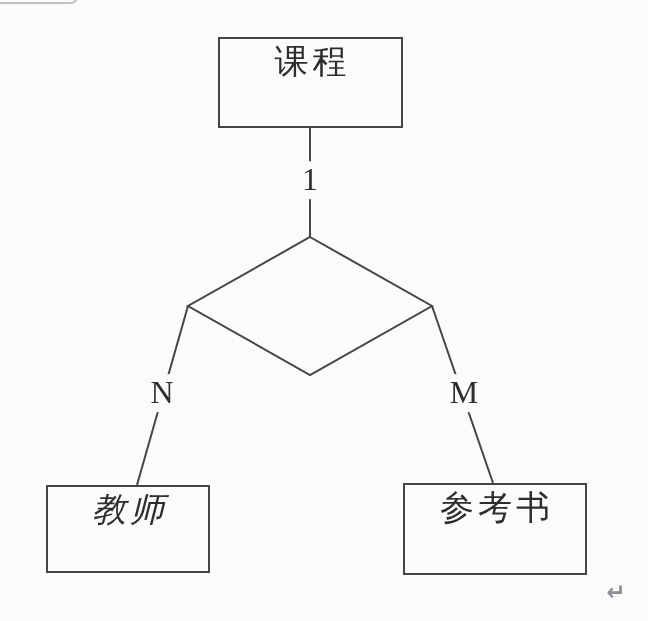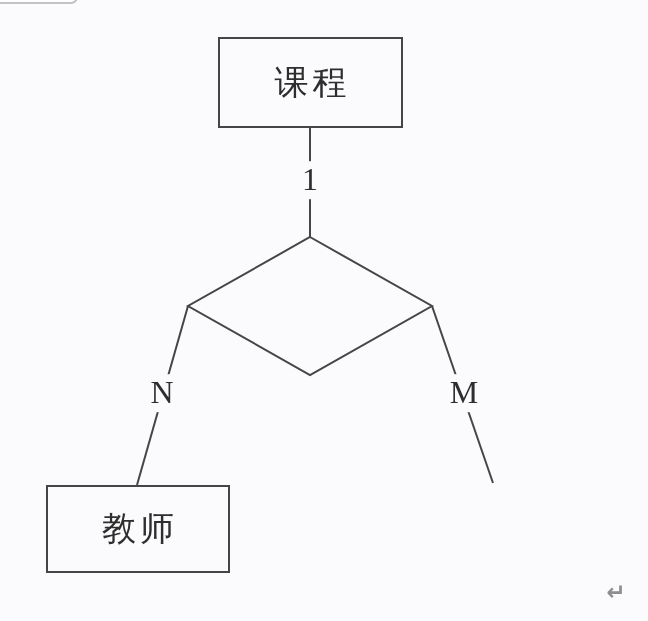--- a/index.html
+++ b/index.html
@@ -42,29 +42,28 @@
   .diagram-svg line,
   .diagram-svg polygon {
     stroke: var(--color-line);
     stroke-width: 2;
     fill: none;
   }
   .entity-box {
     position: absolute;
     border: 2px solid var(--color-line);
     display: flex;
-    align-items: center;
     justify-content: center;
     font-size: 34px;
     letter-spacing: 4px;
     color: var(--color-text);
     z-index: 2;
   }
   .entity-course    { left: 218px; top: 37px;  width: 185px; height: 91px; }
-  .entity-teacher   { left: 46px;  top: 485px; width: 184px; height: 88px; }
+  .entity-teacher   { left: 46px;  top: 485px; width: 164px; height: 88px; font-style: italic; }
   .entity-reference { left: 403px; top: 483px; width: 184px; height: 92px; }
   .entity-label { text-indent: 4px; }
   .relationship-label {
     position: absolute;
     left: 311px;
     top: 302px;
     transform: translate(-50%, -50%);
     font-size: 34px;
     letter-spacing: 4px;
     color: var(--color-text);
@@ -111,20 +110,23 @@
   </svg>
 
   <div class="entity-box entity-course">
     <span class="entity-label">课程</span>
   </div>
 
   <div class="entity-box entity-teacher">
     <span class="entity-label">教师</span>
   </div>
 
+  <div class="entity-box entity-reference">
+    <span class="entity-label">参考书</span>
+  </div>
 
 
   <span class="cardinality cardinality-1">1</span>
 
   <span class="cardinality cardinality-n">N</span>
 
   <span class="cardinality cardinality-m">M</span>
 
   <span class="paragraph-mark">↵</span>
 

